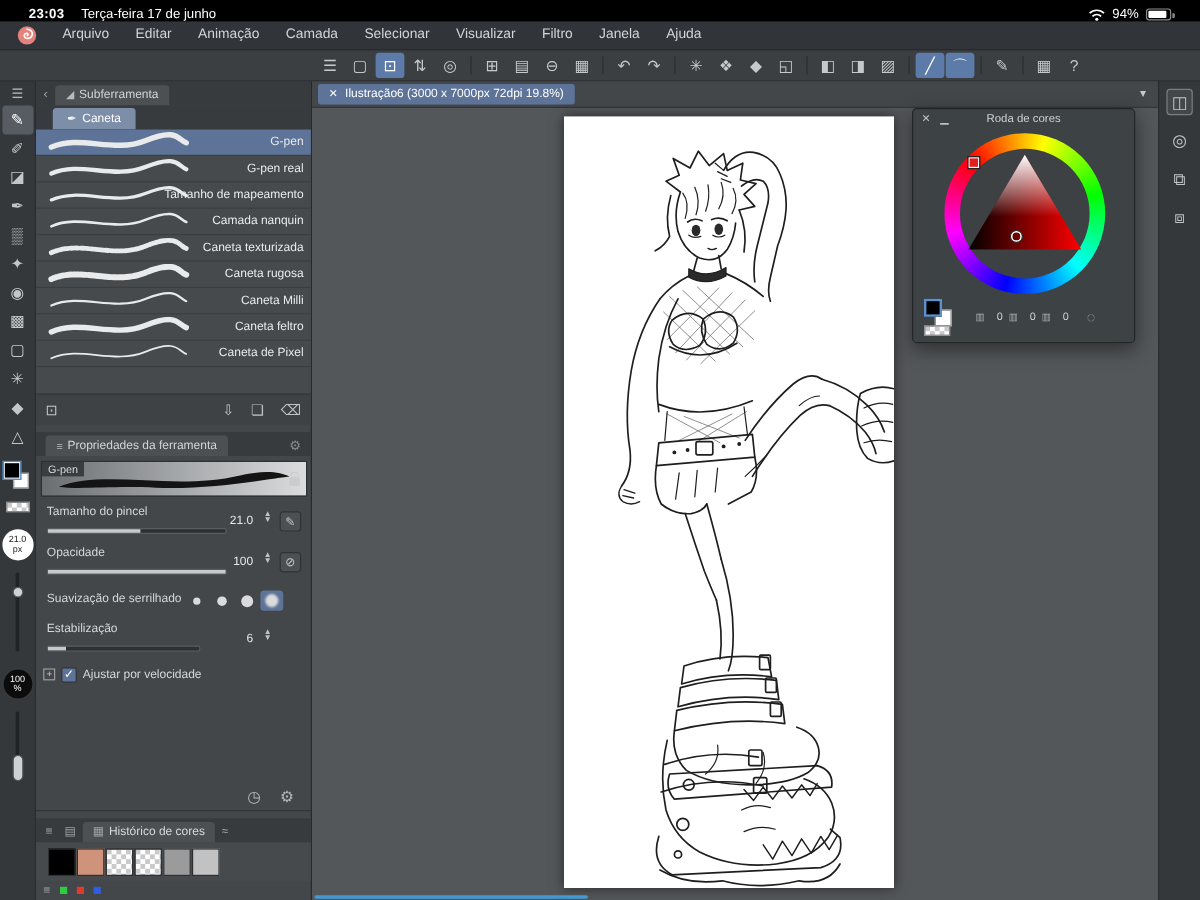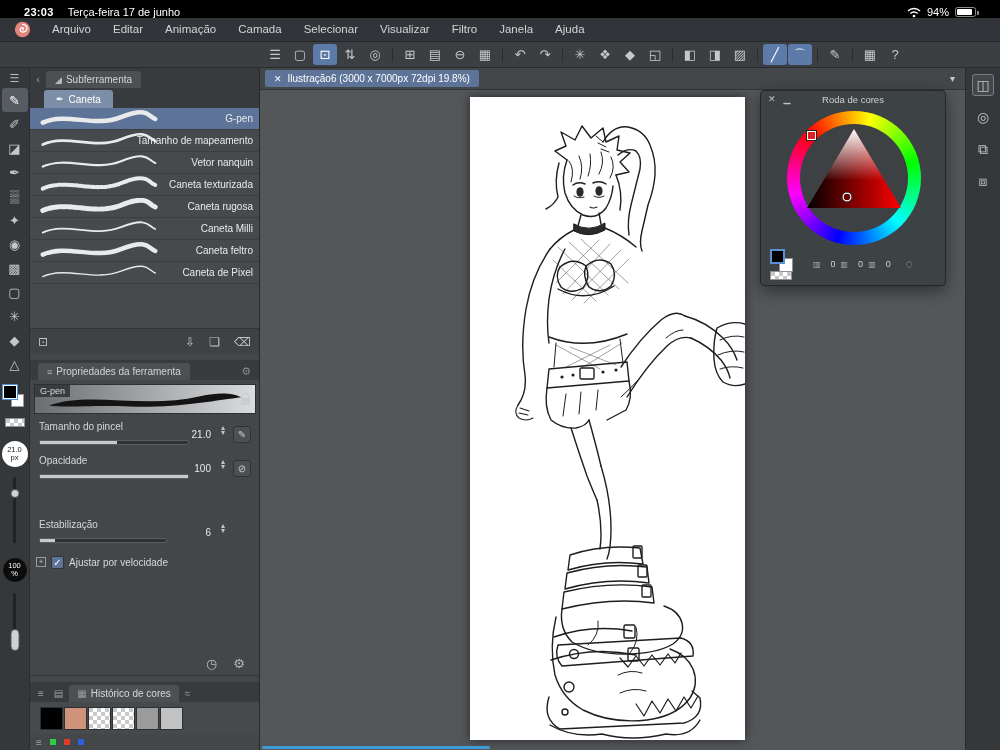--- a/index.html
+++ b/index.html
@@ -301,29 +301,35 @@
 
     <div class="brush-list">
       <div class="brush-row sel">
         <svg class="stroke-preview" viewBox="0 0 135 20">
             <path d="M5,14 C32,2 62,20 92,8 S122,7 130,10" stroke-width="5"></path>
           </svg>
         <span class="brush-name">G-pen</span>
       </div>
       <div class="brush-row">
         <svg class="stroke-preview" viewBox="0 0 135 20">
+            <path d="M5,14 C32,2 62,20 92,8 S122,7 130,10" stroke-width="4"></path>
+          </svg>
+        <span class="brush-name">G-pen real</span>
+      </div>
+      <div class="brush-row">
+        <svg class="stroke-preview" viewBox="0 0 135 20">
             <path d="M5,14 C32,2 62,20 92,8 S122,7 130,10" stroke-width="3"></path>
           </svg>
         <span class="brush-name">Tamanho de mapeamento</span>
       </div>
       <div class="brush-row">
         <svg class="stroke-preview" viewBox="0 0 135 20">
             <path d="M5,14 C32,2 62,20 92,8 S122,7 130,10" stroke-width="2.4"></path>
           </svg>
-        <span class="brush-name">Vetor nanquin</span>
+        <span class="brush-name">Camada nanquin</span>
       </div>
       <div class="brush-row">
         <svg class="stroke-preview" viewBox="0 0 135 20">
             <path d="M5,14 C32,2 62,20 92,8 S122,7 130,10" stroke-width="4.5" stroke-dasharray="3 1.6"></path>
           </svg>
         <span class="brush-name">Caneta texturizada</span>
       </div>
       <div class="brush-row">
         <svg class="stroke-preview" viewBox="0 0 135 20">
             <path d="M5,14 C32,2 62,20 92,8 S122,7 130,10" stroke-width="5.5" stroke-dasharray="5 2"></path>
@@ -394,20 +400,37 @@
           <div class="slider-fill" style="width:100%;"></div>
         </div>
       <span class="prop-value">100</span>
       <span class="stepper">
         <span>▴</span>
           <span>▾</span>
       </span>
       <button class="mini-btn">⊘</button>
     </div>
 
+    <div class="prop-row" style="top:418px;height:28px;">
+      <span class="prop-label" style="top:8px;">Suavização de serrilhado</span>
+      <div class="aa-group" style="top:6px;">
+        <span class="aa-btn">
+            <span class="dot" style="width:6px;height:6px;"></span>
+          </span>
+        <span class="aa-btn">
+            <span class="dot" style="width:8px;height:8px;"></span>
+          </span>
+        <span class="aa-btn">
+            <span class="dot" style="width:10px;height:10px;filter:blur(.5px);"></span>
+          </span>
+        <span class="aa-btn on">
+            <span class="dot" style="width:11px;height:11px;filter:blur(1px);"></span>
+          </span>
+      </div>
+    </div>
 
     <div class="prop-row" style="top:448px;">
       <span class="prop-label">Estabilização</span>
       <div class="slider" style="width:128px;">
           <div class="slider-fill" style="width:12%;"></div>
         </div>
       <span class="prop-value">6</span>
       <span class="stepper">
         <span>▴</span>
           <span>▾</span>

